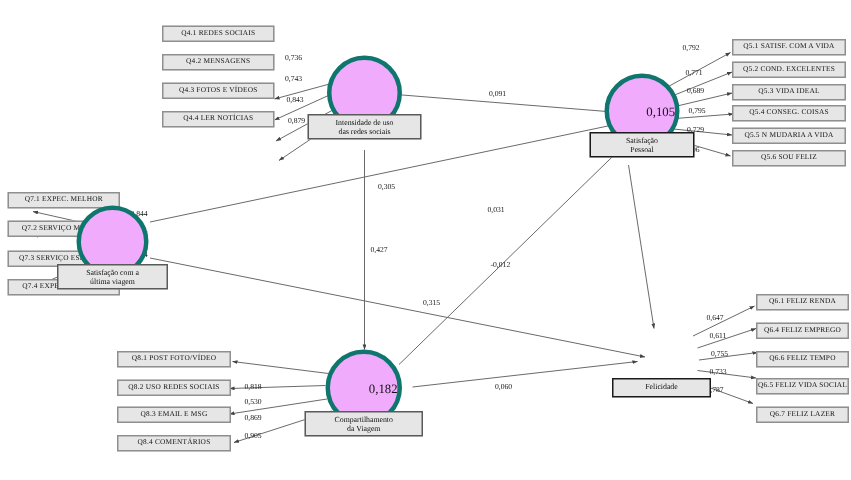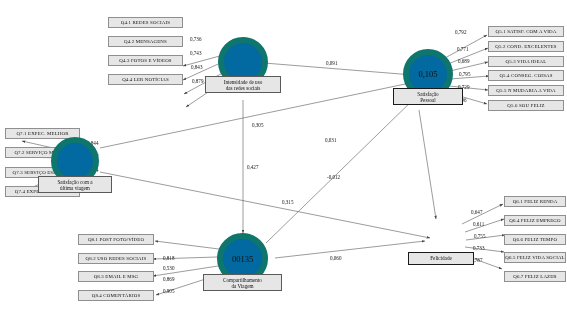--- a/index.html
+++ b/index.html
@@ -25,22 +25,23 @@
     font-size:4.9px;
     letter-spacing:.15px;
     line-height:1.1;
     padding:1px 2px;
     height:11px;
     white-space:nowrap;
   }
   
   .latent-circle{
     border-radius:50%;
-    background:#0369a1;
-    border:6px solid #0f766e;
+    background:#f0abfc;
+    border:3px solid #0f766e;
+    justify-content:flex-end;
   }
   .latent-circle .r2{
     font-size:8.5px;
     color:#111;
   }
   
   .latent-label{
     background:#e6e6e6;
     border:1px solid #5a5a5a;
     color:#111;
@@ -221,21 +222,21 @@
 
   <div class="node latent-circle" style="left:51px;top:137px;width:48px;height:48px;">
     <span class="r2"></span>
   </div>
   <div class="node latent-label" style="left:38px;top:176px;width:74px;flex-direction:column;">
     <span>Satisfação com a</span>
     <span>última viagem</span>
   </div>
 
   <div class="node latent-circle" style="left:217px;top:233px;width:51px;height:51px;">
-    <span class="r2">00135</span>
+    <span class="r2">0,182</span>
   </div>
   <div class="node latent-label" style="left:203px;top:274px;width:79px;flex-direction:column;">
     <span>Compartilhamento</span>
     <span>da Viagem</span>
   </div>
 
   <div class="node latent-circle" style="left:403px;top:49px;width:50px;height:50px;">
     <span class="r2">0,105</span>
   </div>
   <div class="node latent-label strong" style="left:393px;top:88px;width:70px;flex-direction:column;">

